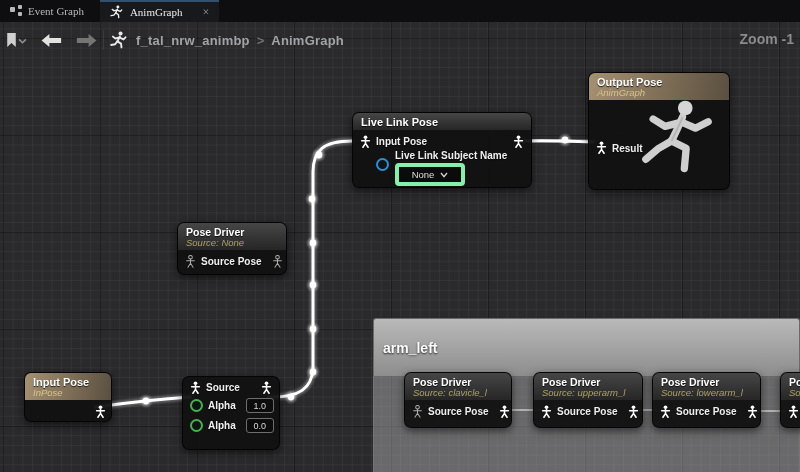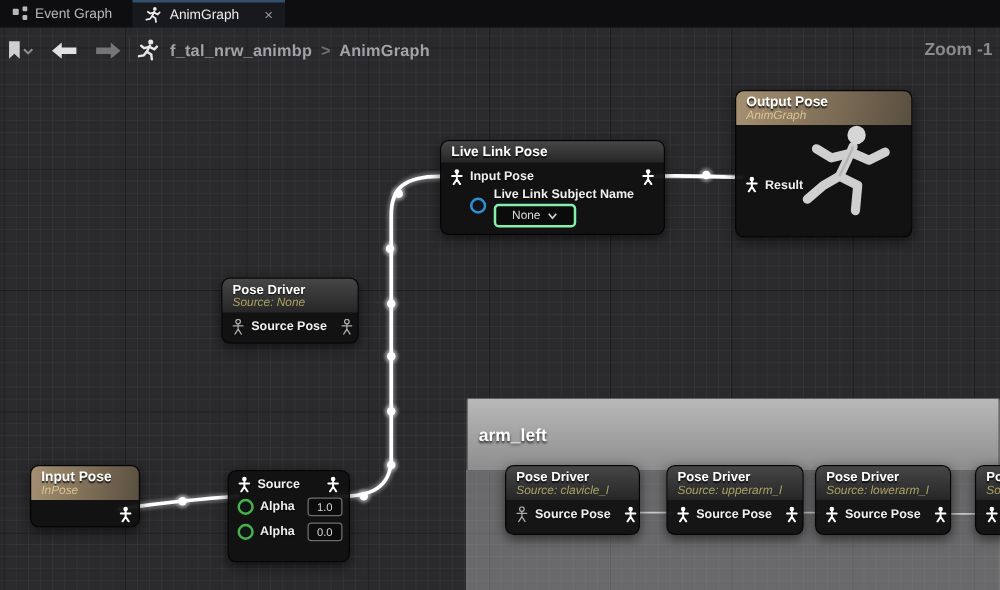--- a/index.html
+++ b/index.html
@@ -3,21 +3,21 @@
 <meta charset="utf-8">
 <style>
   html,body{margin:0;padding:0;}
   body{
     width:800px;height:472px;overflow:hidden;position:relative;
     background:#101012;
     font-family:"Liberation Sans", sans-serif;
     -webkit-font-smoothing:antialiased;
   }
   
-  .tabbar{position:absolute;top:0;left:0;width:800px;height:22px;background:#0e0e10;display:flex;align-items:stretch;}
+  .tabbar{position:absolute;top:0;left:0;width:800px;height:22px;background:#0e0e10;display:flex;align-items:stretch;font-family:Liberation Serif, serif;}
   .tab{display:flex;align-items:center;gap:6px;padding:0 10px;font-size:11px;color:#b8b8b8;cursor:pointer;}
   .tab.active{background:#17191d;border-top:2px solid #33506e;color:#ececec;padding-top:0;margin-left:6px;min-width:96px;}
   .tab .close{margin-left:14px;color:#9a9a9a;font-size:12px;line-height:1;}
   .tab svg{flex:0 0 auto;}
   
   .canvas{
     position:absolute;top:22px;left:0;width:800px;height:450px;
     background-color:#2a2a2d;
     background-image:
       linear-gradient(to right, rgba(0,0,0,0.38) 1px, transparent 1px),
@@ -52,21 +52,21 @@
   .pin-solid circle{fill:#fff;}
   .pin-solid path{stroke:#fff;stroke-width:1.7;fill:none;stroke-linecap:round;}
   .pin-hollow{opacity:.85;}
   .pin-hollow circle{fill:none;stroke:#c6c6c6;stroke-width:1.1;}
   .pin-hollow path{stroke:#c6c6c6;stroke-width:1.1;fill:none;stroke-linecap:round;}
   .pin-circle{width:9px;height:9px;border-radius:50%;background:#101417;flex:0 0 auto;cursor:crosshair;}
   .pin-green{border:2px solid #46b24b;}
   .pin-blue{border:2px solid #2f8fd4;}
   .valbox{min-width:22px;height:13px;padding:0 2px;border:1px solid #6e6e6e;border-radius:3px;background:#0c0c0c;
           color:#d8d8d8;font-size:9px;display:flex;align-items:center;justify-content:center;cursor:text;}
-  .dropdown{width:62px;height:15px;border:2px solid #86efac;border-radius:4px;background:#0b0b0b;color:#dedede;
+  .dropdown{width:62px;height:15px;border:4px solid #86efac;border-radius:4px;background:#0b0b0b;color:#dedede;
             font-size:9.5px;display:flex;align-items:center;justify-content:center;gap:6px;cursor:pointer;}
   .subjlabel{font-size:10px;color:#f0f0f0;font-weight:600;text-shadow:0 1px 1px rgba(0,0,0,.6);white-space:nowrap;}
   
   .comment{position:absolute;left:373px;top:318px;width:427px;height:145px;z-index:1;}
   .comment-head{height:25px;background:linear-gradient(#b9b9b9,#8d8d8d);border:1px solid #6a6a6a;border-bottom:none;
                 border-radius:3px 3px 0 0;display:flex;align-items:center;padding:16px 9px;cursor:grab;}
   .comment-title{font-size:14px;font-weight:700;color:#fdfdfd;text-shadow:0 1px 2px rgba(0,0,0,.8);}
   .comment-body{height:120px;background:rgba(200,200,200,0.40);border:1px solid rgba(120,120,120,.8);border-top:none;}
   
   .wires{position:absolute;top:0;left:0;z-index:2;pointer-events:none;}

